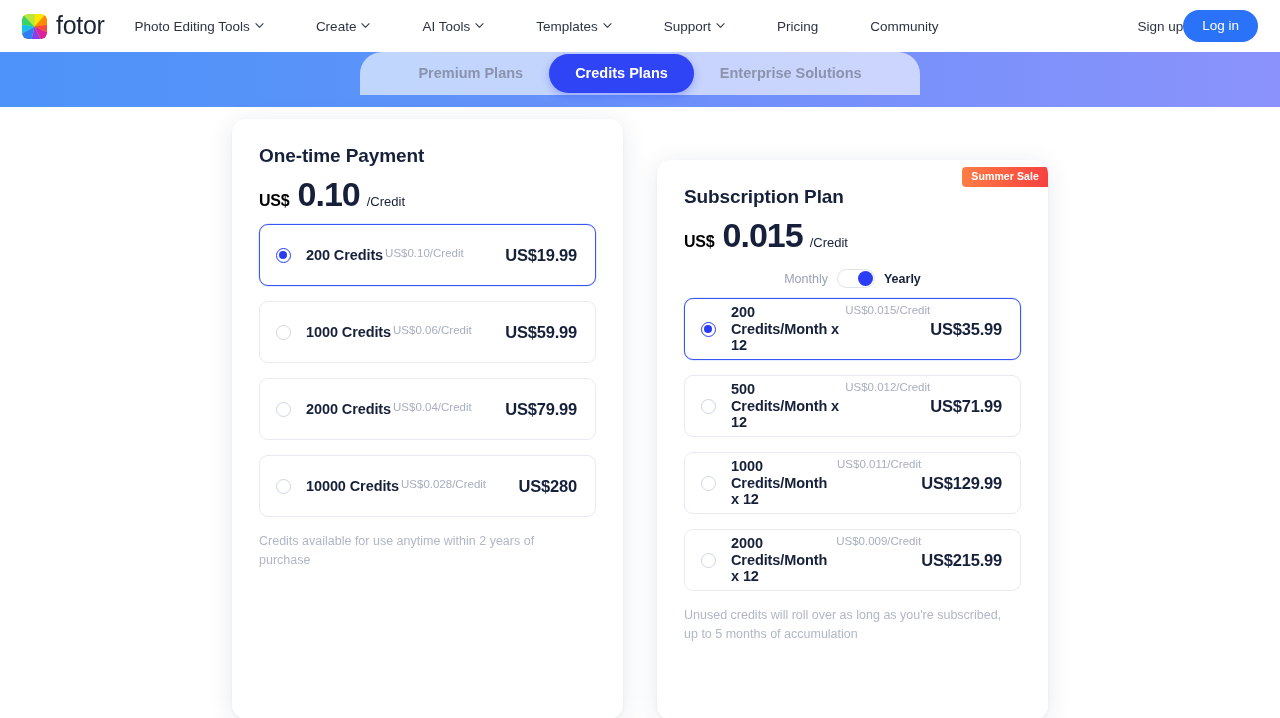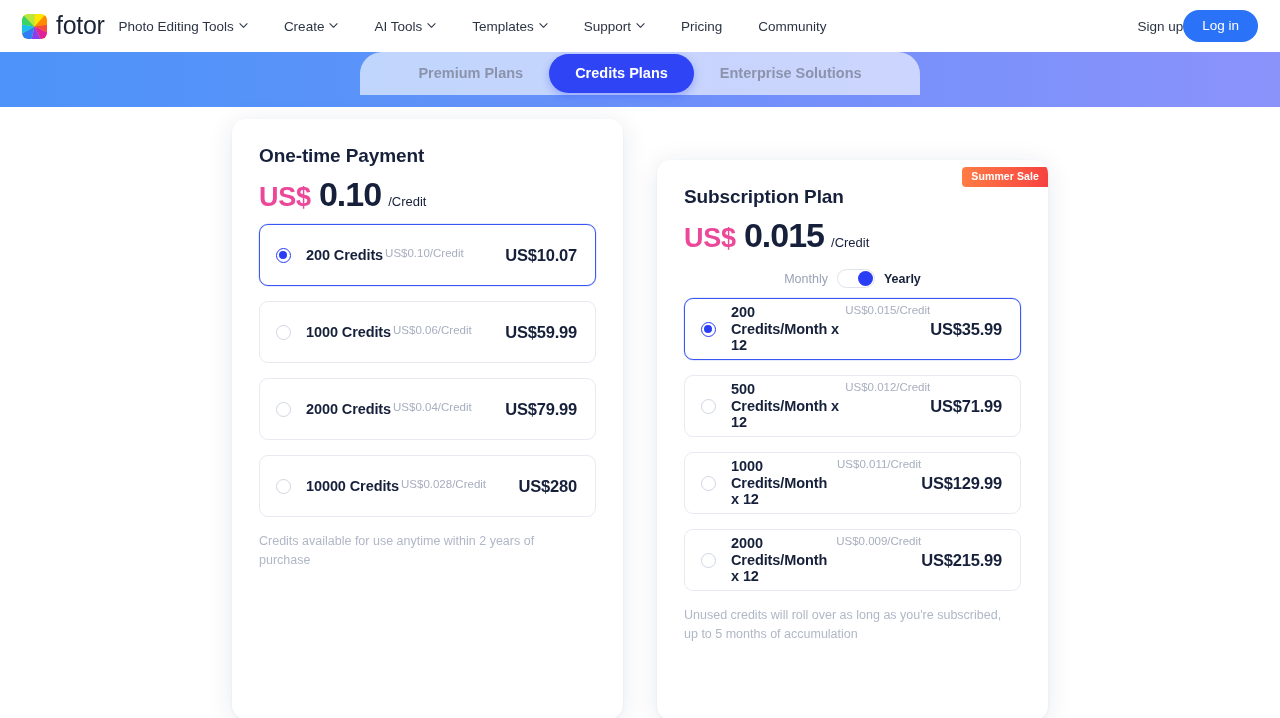--- a/index.html
+++ b/index.html
@@ -35,21 +35,21 @@
     letter-spacing: -0.3px;
     color: #1b2436;
     font-weight: 400;
     line-height: 1;
     padding-bottom: 2px;
   }
   .nav-links { display: flex; align-items: center; }
   .nav-item {
     display: inline-flex; align-items: center; gap: 5px;
     font-size: 13.5px; color: #2c3444;
-    padding: 6px 0; margin: 0 36px 0 0;
+    padding: 6px 0; margin: 0 36px 0 16px;
     cursor: pointer; white-space: nowrap;
   }
   .nav-item:last-child { margin-right: 0; }
   .caret {
     width: 9px; height: 9px; display: inline-block; position: relative; top: -1px;
   }
   .caret svg { display: block; }
   .nav-right { margin-left: auto; display: flex; align-items: center; }
   .signup-link { font-size: 13.5px; color: #2c3444; cursor: pointer; }
   .login-btn {
@@ -135,23 +135,23 @@
     margin: 0 0 8px 0;
     letter-spacing: -0.1px;
   }
   .price-line {
     display: flex;
     align-items: baseline;
     gap: 0;
     margin-bottom: 4px;
   }
   .price-cur {
-    font-size: 27px;
-    font-weight: bold;
-    color: #ec4899;
+    font-size: 16px;
+    font-weight: bold;
+    color: #000000;
     letter-spacing: -0.2px;
   }
   .price-amt {
     font-size: 34px;
     font-weight: bold;
     color: #16203a;
     letter-spacing: -1px;
     margin-left: 8px;
   }
   .price-unit {
@@ -372,21 +372,21 @@
       <span class="price-unit">/Credit</span>
     </div>
 
     <div class="options">
       <div class="opt selected">
         <span class="radio"></span>
         <span class="opt-texts">
           <span class="opt-name">200 Credits</span>
           <span class="opt-rate">US$0.10/Credit</span>
         </span>
-        <span class="opt-price">US$10.07</span>
+        <span class="opt-price">US$19.99</span>
       </div>
       <div class="opt">
         <span class="radio"></span>
         <span class="opt-texts">
           <span class="opt-name">1000 Credits</span>
           <span class="opt-rate">US$0.06/Credit</span>
         </span>
         <span class="opt-price">US$59.99</span>
       </div>
       <div class="opt">

